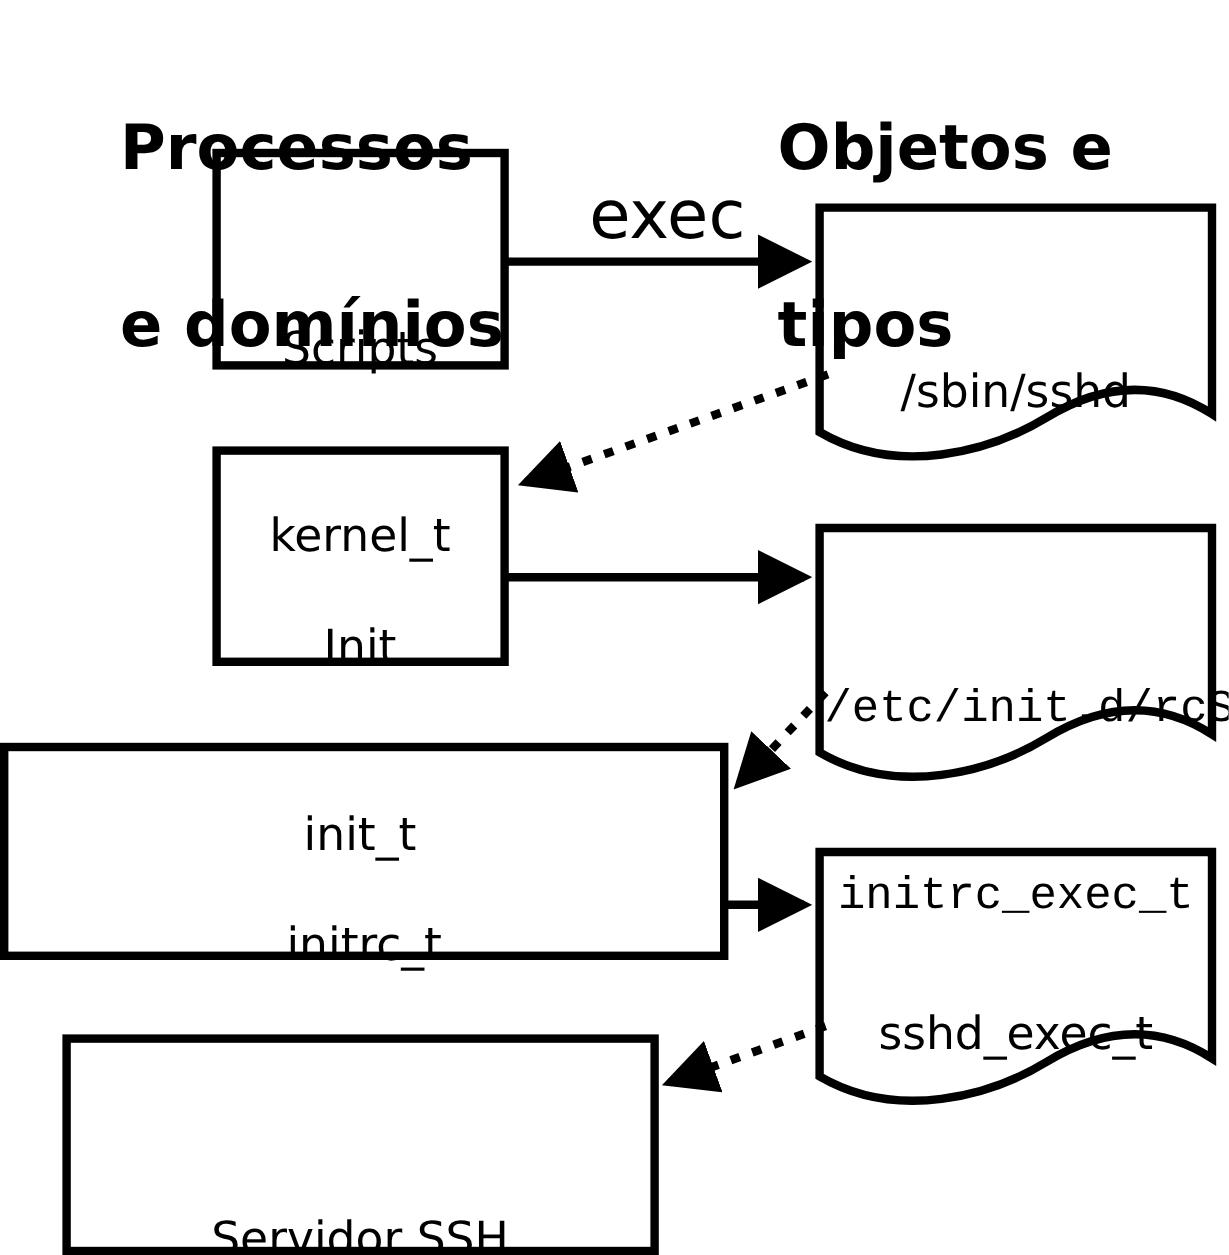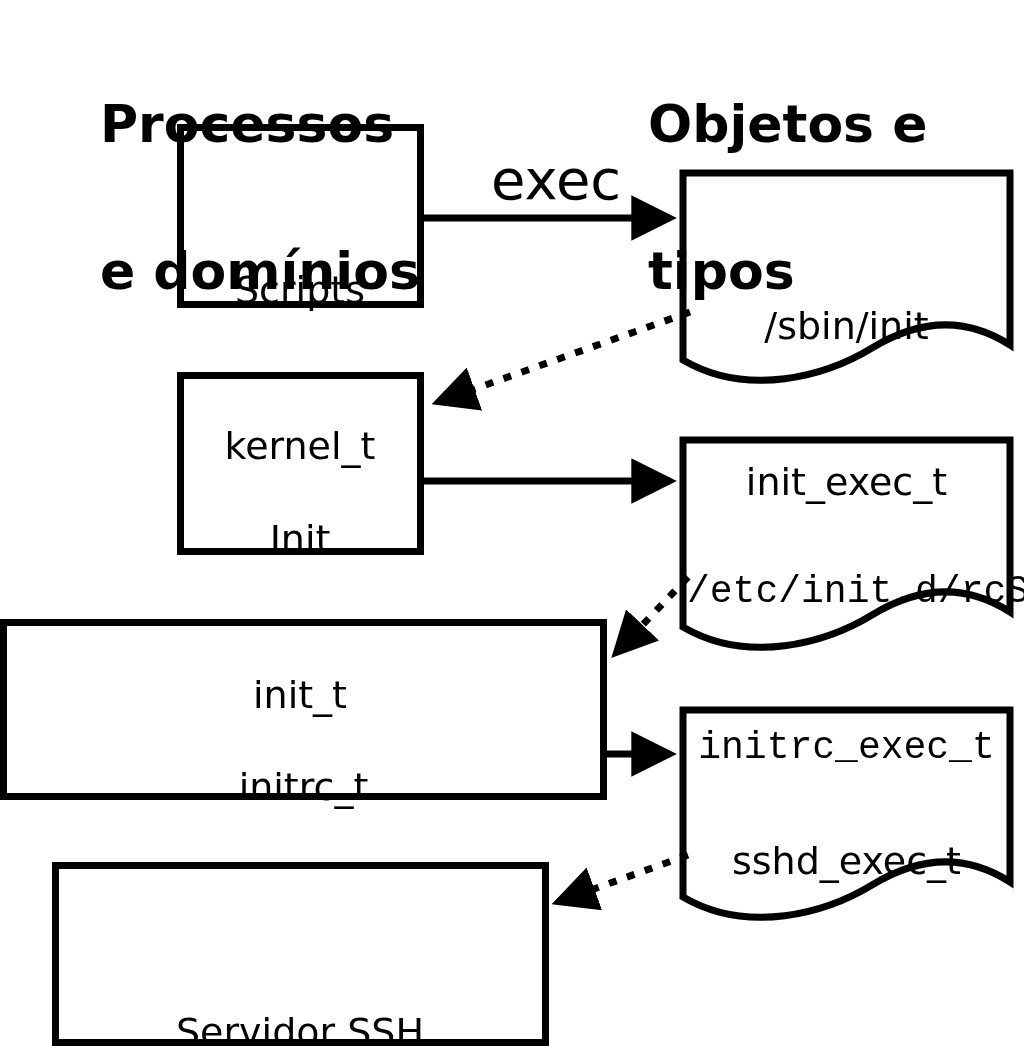--- a/index.html
+++ b/index.html
@@ -84,22 +84,21 @@
   </div>
   <div class="lbl" style="left:7px; top:657px; width:593px;">
     <span>initrc_t</span>
   </div>
   <div class="lbl" style="left:59px; top:902px; width:482px;">
     <span>Servidor SSH</span>
     
   </div>
 
   <div class="lbl" style="left:687px; top:196px; width:319px;">
-    <span>/sbin/init</span>
-    <span>init_exec_t</span>
+    <span>/sbin/sshd</span>
   </div>
   <div class="lbl" style="left:687px; top:462px; width:319px;font-family:Liberation Mono, monospace;">
     <span>/etc/init.d/rcS</span>
     <span>initrc_exec_t</span>
   </div>
   <div class="lbl" style="left:687px; top:731px; width:319px;">
     <span>sshd_exec_t</span>
   </div>
 
   <div class="edge-lbl" style="left:491px; top:158px; width:120px;">exec</div>

